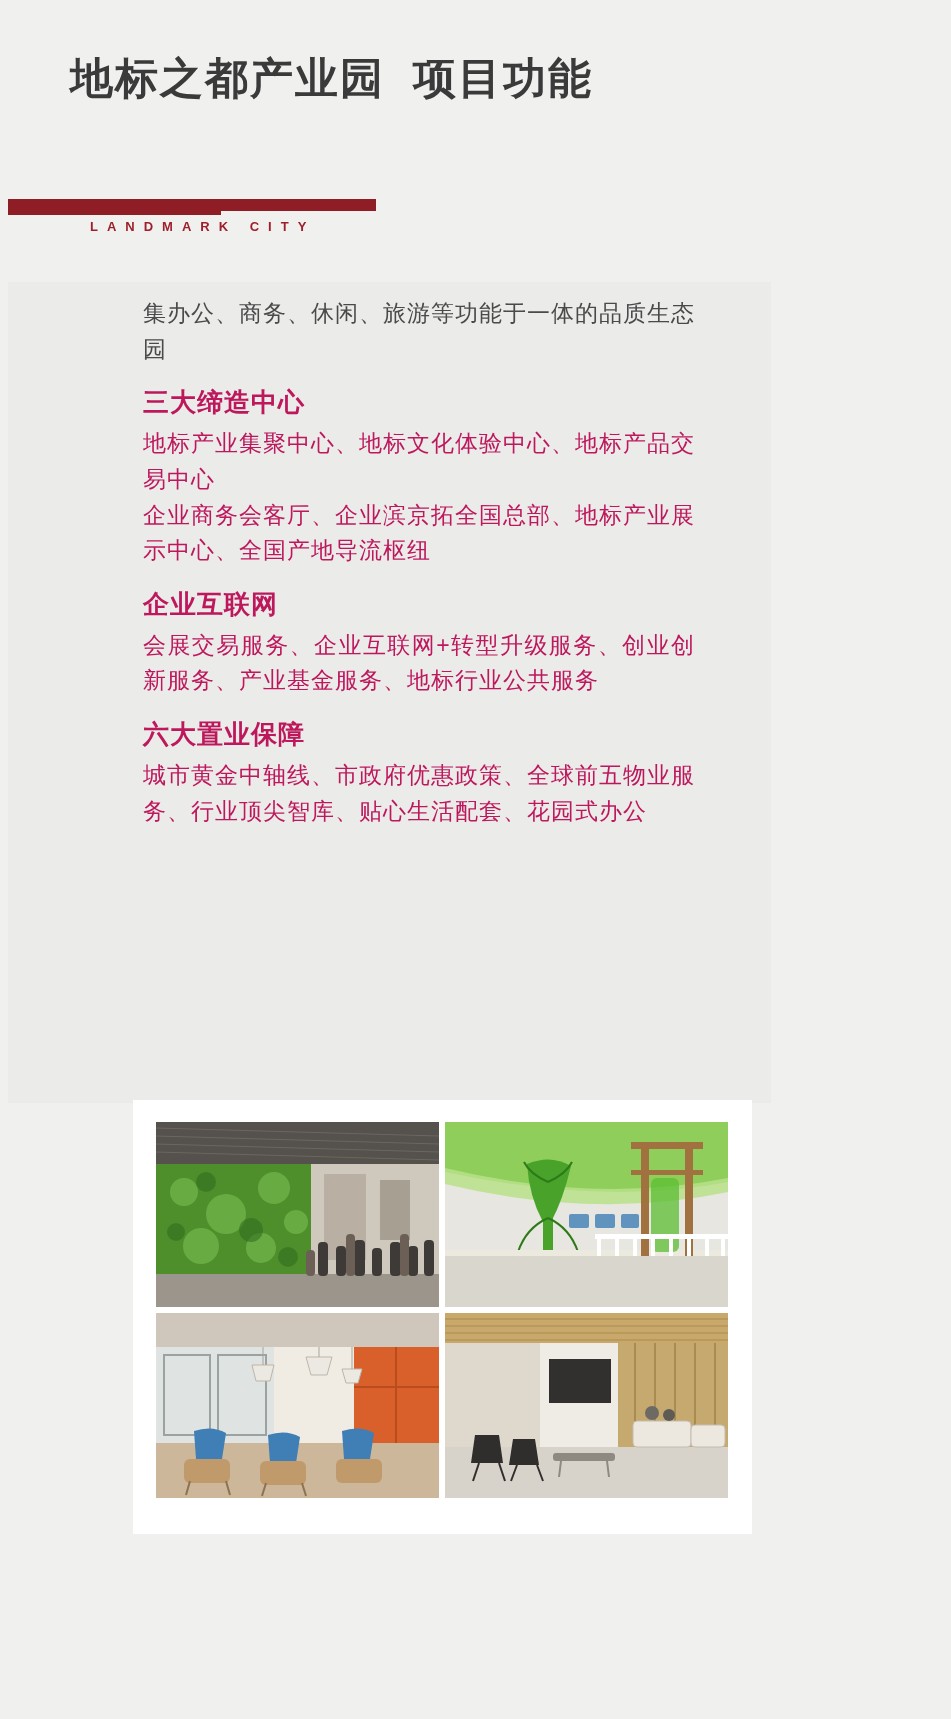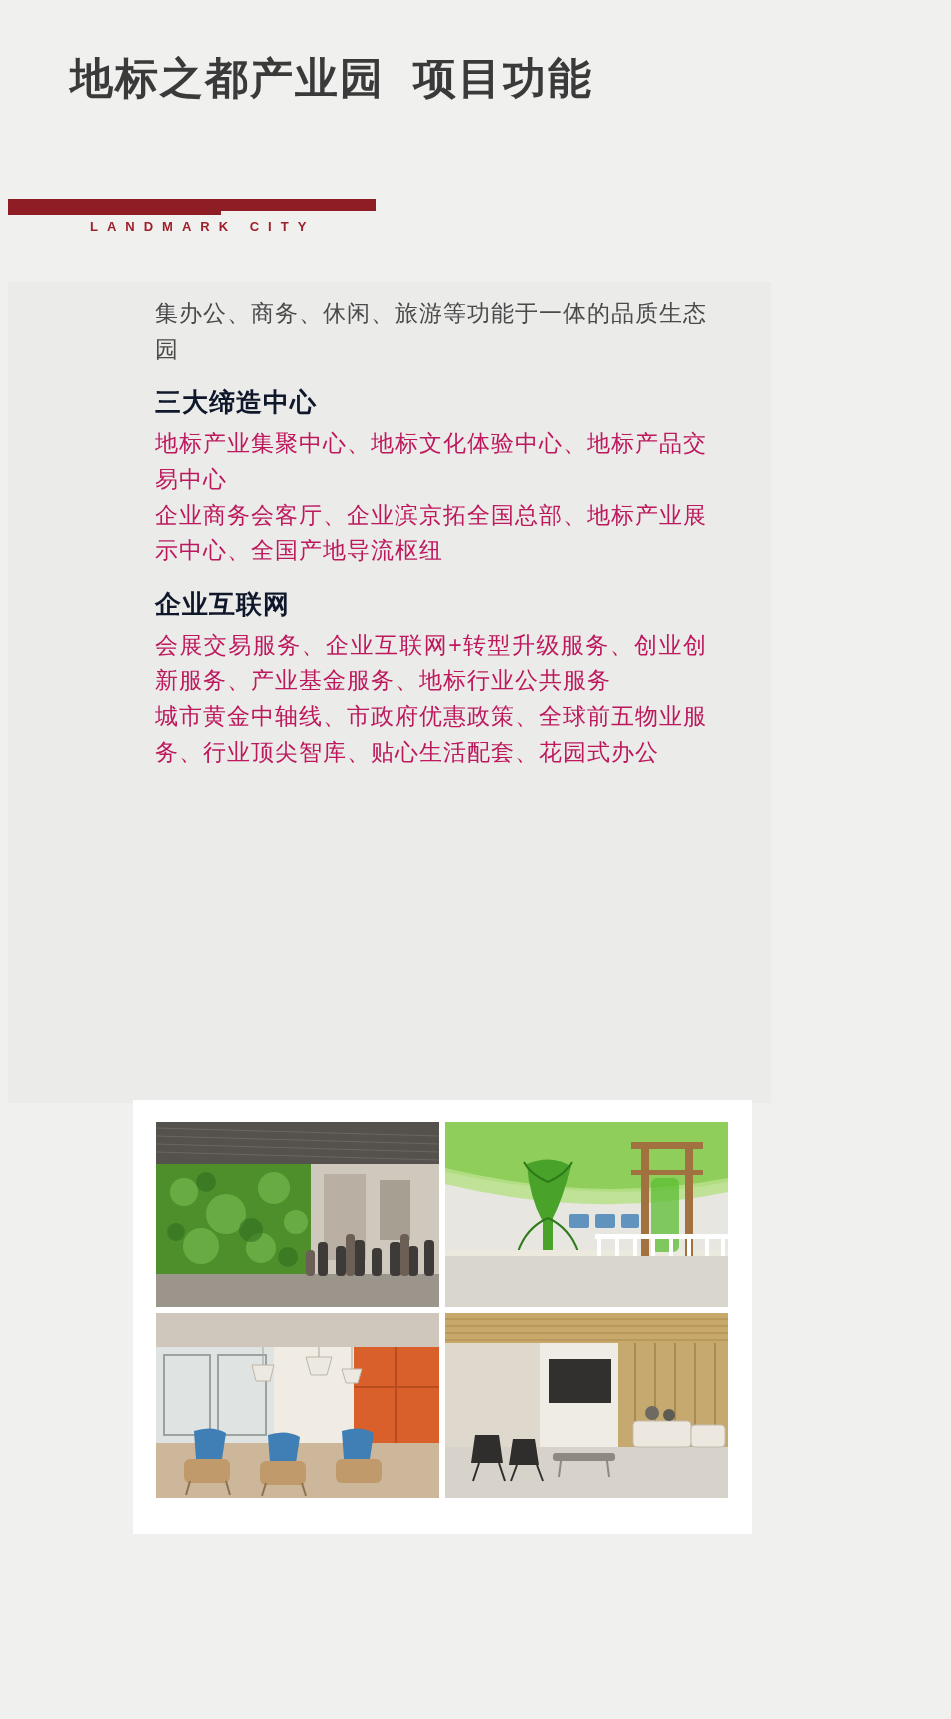--- a/index.html
+++ b/index.html
@@ -75,34 +75,34 @@
     position: absolute;
     top: 282px;
     left: 8px;
     width: 763px;
     height: 821px;
     background: #ebebea;
   }
   .content {
     position: absolute;
     top: 296px;
-    left: 155px;
+    left: 143px;
     width: 552px;
   }
   .lead {
     font-size: 23px;
     line-height: 1.55;
     color: #4a4a4a;
     letter-spacing: 1px;
     text-align: justify;
   }
   h2.sec {
     font-size: 26px;
     font-weight: 700;
-    color: #0f172a;
+    color: #be185d;
     letter-spacing: 1px;
     margin: 18px 0 6px 0;
   }
   p.sec-body {
     font-size: 23px;
     line-height: 1.55;
     color: #be185d;
     letter-spacing: 1px;
     margin: 0;
     text-align: justify;
@@ -164,20 +164,21 @@
     <div class="lead">集办公、商务、休闲、旅游等功能于一体的品质生态园</div>
 
     <h2 class="sec">三大缔造中心</h2>
     <p class="sec-body">地标产业集聚中心、地标文化体验中心、地标产品交易中心</p>
 
     <p class="sec-body">企业商务会客厅、企业滨京拓全国总部、地标产业展示中心、全国产地导流枢纽</p>
 
     <h2 class="sec gap-b">企业互联网</h2>
     <p class="sec-body">会展交易服务、企业互联网+转型升级服务、创业创新服务、产业基金服务、地标行业公共服务</p>
 
+    <h2 class="sec">六大置业保障</h2>
     <p class="sec-body">城市黄金中轴线、市政府优惠政策、全球前五物业服务、行业顶尖智库、贴心生活配套、花园式办公</p>
   </div>
 
   <div class="photo-card">
     <div class="grid">
 
       <div class="cell">
         <svg viewBox="0 0 283 185" preserveAspectRatio="none">
           <rect width="283" height="185" fill="#d9d6d0"></rect>
           <rect x="0" y="0" width="283" height="42" fill="#55514c"></rect>

